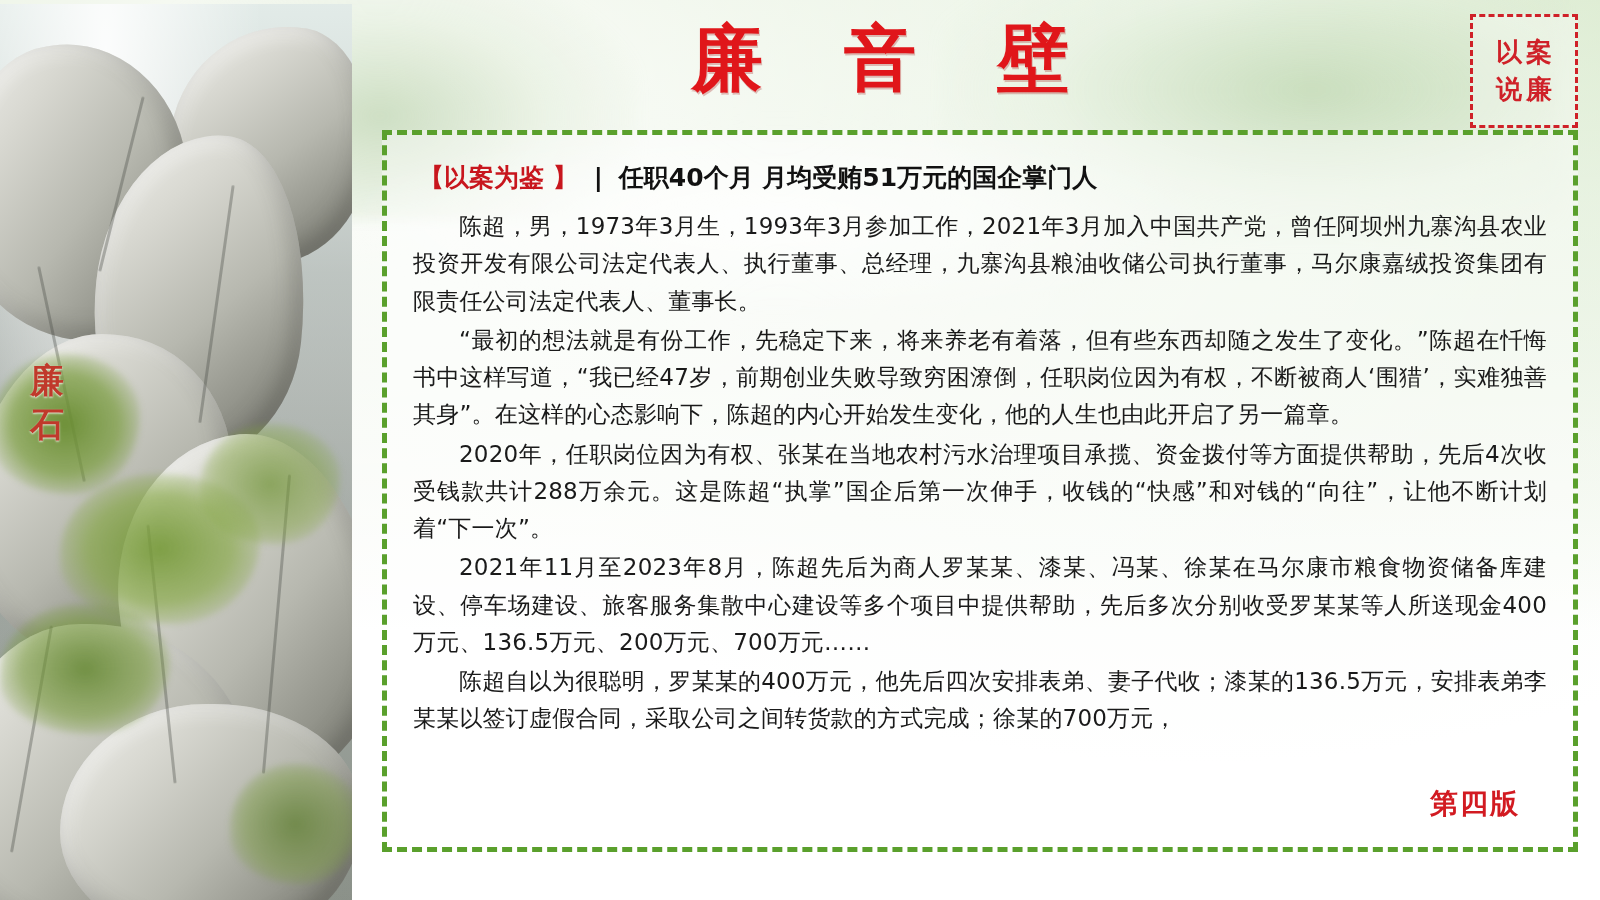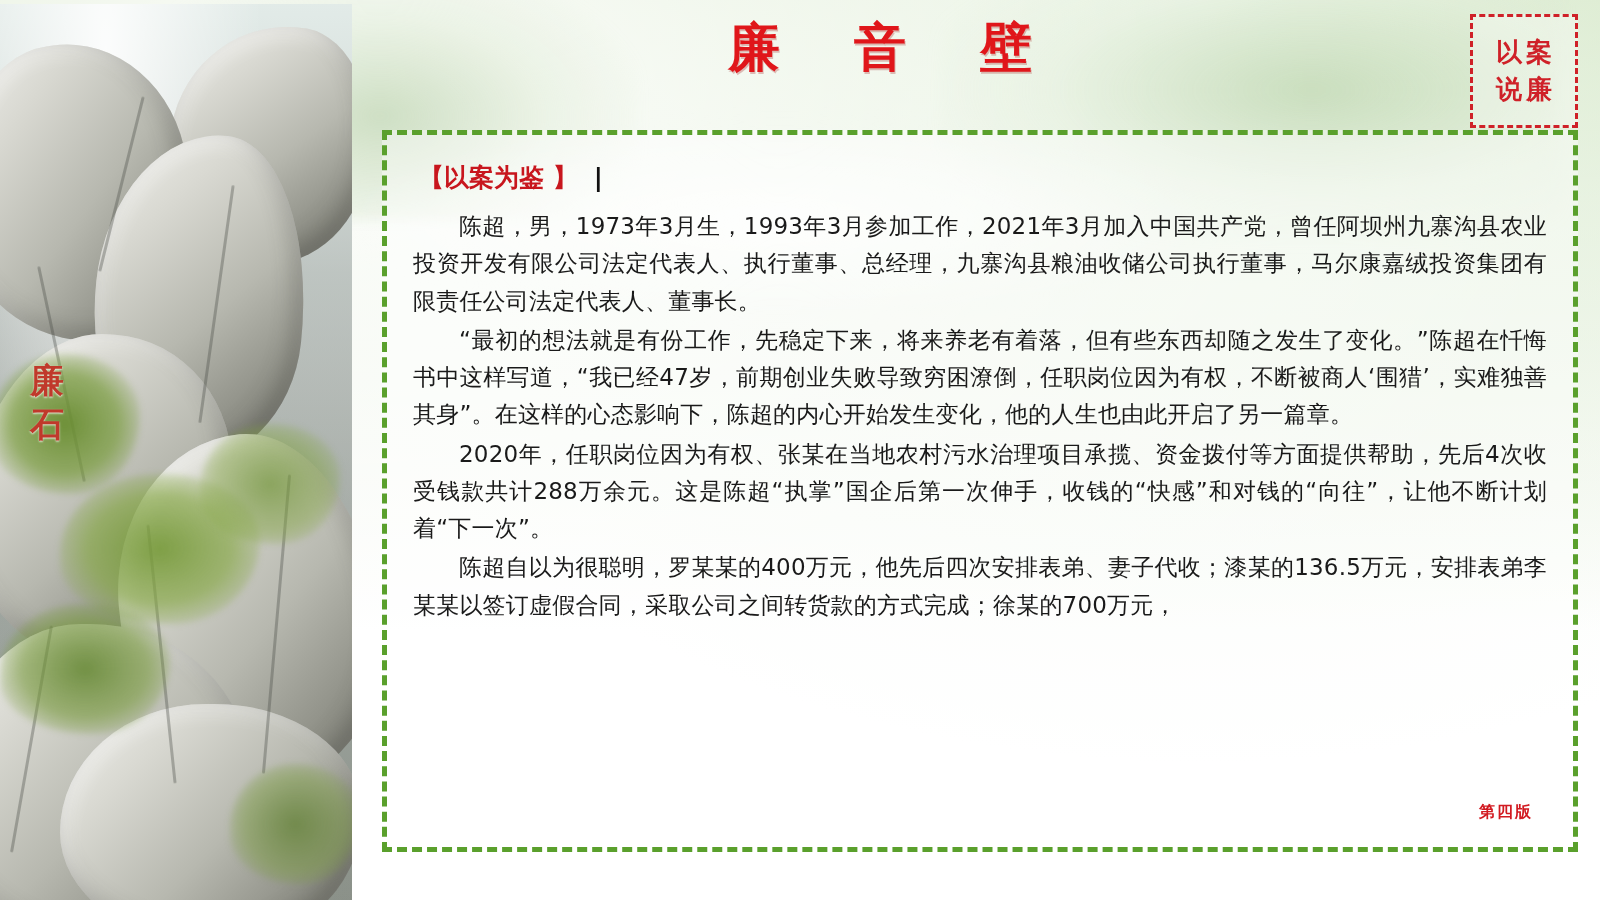--- a/index.html
+++ b/index.html
@@ -105,21 +105,21 @@
   
   .masthead {
     position: absolute;
     left: 430px;
     top: 18px;
     width: 900px;
     text-align: center;
     color: #e0161a;
     font-family: "DejaVu Serif", "Liberation Serif", serif;
     font-weight: 700;
-    font-size: 52px;
+    font-size: 72px;
     letter-spacing: 28px;
     text-indent: 28px;
     text-shadow: 1px 2px 0 rgba(150,0,0,0.25);
     line-height: 1.1;
   }
 
   
   .stamp {
     position: absolute;
     right: 22px;
@@ -188,24 +188,24 @@
     line-height: 1.62;
     color: #1a1a1a;
     font-family: "DejaVu Sans", "Liberation Sans", sans-serif;
     text-align: justify;
     letter-spacing: 0.2px;
   }
 
   
   .page-badge {
     position: absolute;
-    right: 36px;
+    right: 49px;
     bottom: 24px;
     color: #d21a21;
-    font-size: 16px;
+    font-size: 28px;
     font-weight: 700;
     font-family: "DejaVu Serif", "Liberation Serif", serif;
     letter-spacing: 2px;
     background: rgba(255,255,255,0.6);
     padding: 0 4px;
   }
 </style>
 </head>
 <body>
 
@@ -245,23 +245,25 @@
 
   <div class="stamp">
     <span>以案</span>
     <span>说廉</span>
   </div>
 
   <div class="article">
     <div class="headline">
       <span class="tag">【以案为鉴 】</span>
       <span class="sep">|</span>
+      <span class="title">任职40个月 月均受贿51万元的国企掌门人</span>
     </div>
     <div class="body">
       <p>陈超，男，1973年3月生，1993年3月参加工作，2021年3月加入中国共产党，曾任阿坝州九寨沟县农业投资开发有限公司法定代表人、执行董事、总经理，九寨沟县粮油收储公司执行董事，马尔康嘉绒投资集团有限责任公司法定代表人、董事长。</p>
       <p>“最初的想法就是有份工作，先稳定下来，将来养老有着落，但有些东西却随之发生了变化。”陈超在忏悔书中这样写道，“我已经47岁，前期创业失败导致穷困潦倒，任职岗位因为有权，不断被商人‘围猎’，实难独善其身”。在这样的心态影响下，陈超的内心开始发生变化，他的人生也由此开启了另一篇章。</p>
       <p>2020年，任职岗位因为有权、张某在当地农村污水治理项目承揽、资金拨付等方面提供帮助，先后4次收受钱款共计288万余元。这是陈超“执掌”国企后第一次伸手，收钱的“快感”和对钱的“向往”，让他不断计划着“下一次”。</p>
+      <p>2021年11月至2023年8月，陈超先后为商人罗某某、漆某、冯某、徐某在马尔康市粮食物资储备库建设、停车场建设、旅客服务集散中心建设等多个项目中提供帮助，先后多次分别收受罗某某等人所送现金400万元、136.5万元、200万元、700万元……</p>
       <p>陈超自以为很聪明，罗某某的400万元，他先后四次安排表弟、妻子代收；漆某的136.5万元，安排表弟李某某以签订虚假合同，采取公司之间转货款的方式完成；徐某的700万元，</p>
     </div>
     <div class="page-badge">第四版</div>
   </div>
 
 </div>
 
 </body></html>

